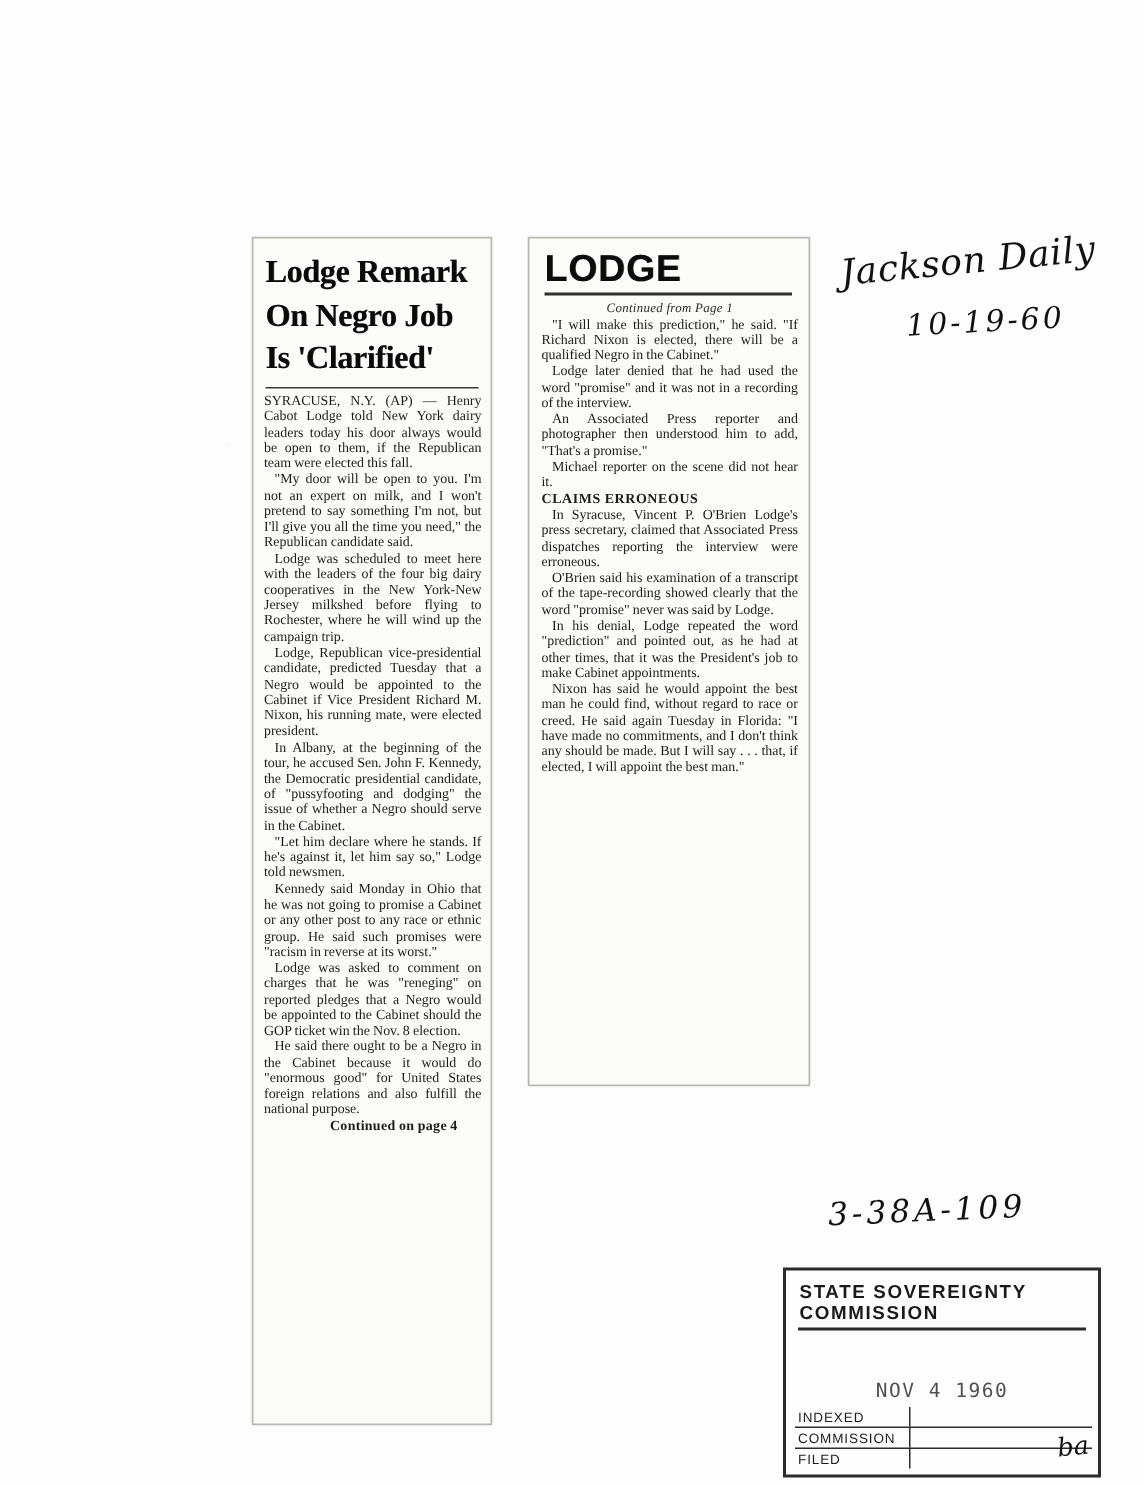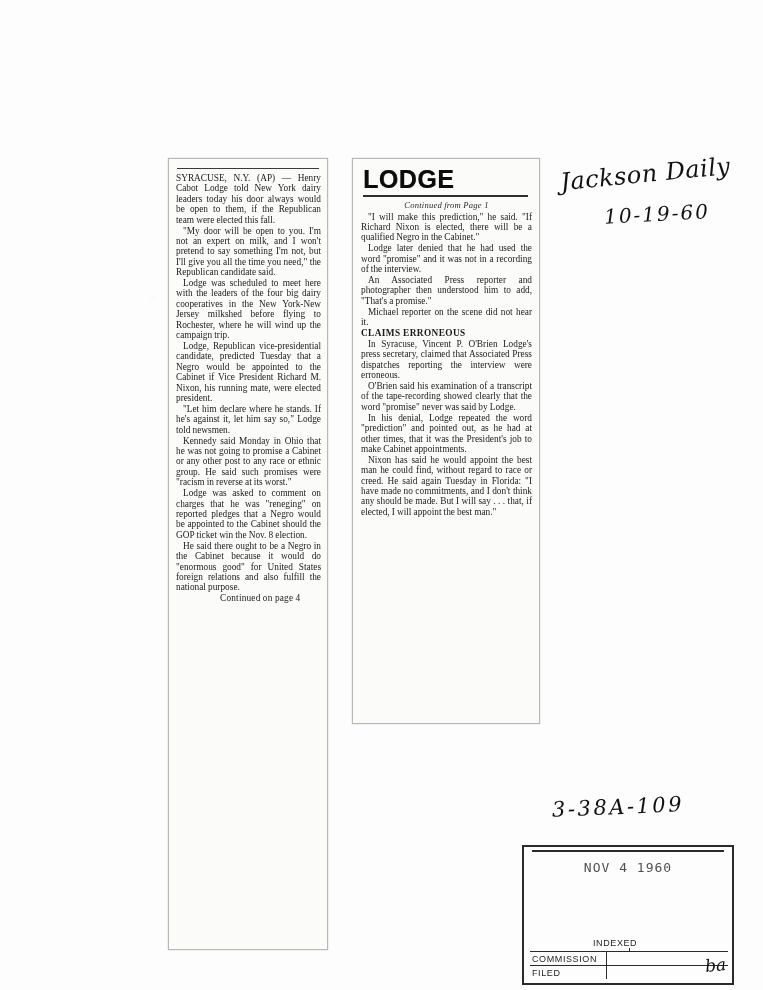--- a/index.html
+++ b/index.html
@@ -114,21 +114,21 @@
     font-weight: bold;
     font-size: 8.2px;
     text-align: center;
     letter-spacing: 0.4px;
     margin: 2.5px 0 2px 0;
     text-indent: 0 !important;
     color: #111;
   }
   .jump {
     font-family: "Liberation Sans", sans-serif;
-    font-weight: normal;
+    font-weight: bold;
     font-size: 8px;
     text-align: center;
     margin-top: 6px;
     text-indent: 0 !important;
     letter-spacing: 0.2px;
     padding-left: 44px;
   }
 
   
   .handwrite {
@@ -182,37 +182,37 @@
   #stamp .stamp-title-rule {
     height: 1.5px;
     background: #2b2b2b;
     margin: 3px 8px 0 8px;
   }
   #stamp .stamp-date {
     font-family: "DejaVu Sans Mono", monospace;
     font-size: 13px;
     letter-spacing: 1px;
     text-align: center;
-    margin-top: 8px;
+    margin-top: 33px;
     color: #2a2a2a;
     opacity: 0.82;
   }
   #stamp .stamp-rows {
     position: absolute;
     left: 6px;
     bottom: 4px;
     width: 198px;
   }
   #stamp .stamp-row {
     display: flex;
     align-items: center;
     height: 13px;
     border-top: 1.5px solid #2b2b2b;
   }
-  #stamp .stamp-row:first-child { border-top: none; flex-direction: column; }
+  #stamp .stamp-row:first-child { border-top: none; }
   #stamp .stamp-label {
     font-family: "Liberation Sans", sans-serif;
     font-size: 9px;
     letter-spacing: 0.6px;
     width: 74px;
     padding-left: 2px;
     color: #1d1d1d;
   }
   #stamp .stamp-cellline {
     border-left: 1.5px solid #2b2b2b;
@@ -229,26 +229,32 @@
     transform: rotate(-6deg);
     color: #111;
   }
 </style>
 </head>
 <body>
 
 <div class="page">
 
   <div class="clip" id="clip-left">
+    <div class="headline">
+      <span class="hl-line">Lodge Remark</span>
+      <span class="hl-line">On Negro Job</span>
+      <span class="hl-line">Is 'Clarified'</span>
+    </div>
     <div class="hrule"></div>
     <div class="col-body">
       <p class="lead">SYRACUSE, N.Y. (AP) — Henry Cabot Lodge told New York dairy leaders today his door always would be open to them, if the Republican team were elected this fall.</p>
       <p>"My door will be open to you. I'm not an expert on milk, and I won't pretend to say something I'm not, but I'll give you all the time you need," the Republican candidate said.</p>
       <p>Lodge was scheduled to meet here with the leaders of the four big dairy cooperatives in the New York-New Jersey milkshed before flying to Rochester, where he will wind up the campaign trip.</p>
       <p>Lodge, Republican vice-presidential candidate, predicted Tuesday that a Negro would be appointed to the Cabinet if Vice President Richard M. Nixon, his running mate, were elected president.</p>
+      <p>In Albany, at the beginning of the tour, he accused Sen. John F. Kennedy, the Democratic presidential candidate, of "pussyfooting and dodging" the issue of whether a Negro should serve in the Cabinet.</p>
       <p>"Let him declare where he stands. If he's against it, let him say so," Lodge told newsmen.</p>
       <p>Kennedy said Monday in Ohio that he was not going to promise a Cabinet or any other post to any race or ethnic group. He said such promises were "racism in reverse at its worst."</p>
       <p>Lodge was asked to comment on charges that he was "reneging" on reported pledges that a Negro would be appointed to the Cabinet should the GOP ticket win the Nov. 8 election.</p>
       <p>He said there ought to be a Negro in the Cabinet because it would do "enormous good" for United States foreign relations and also fulfill the national purpose.</p>
       <p class="jump">Continued on page 4</p>
     </div>
   </div>
 
   <div class="clip" id="clip-right">
     <div class="masthead">LODGE</div>
@@ -265,20 +271,21 @@
       <p>In his denial, Lodge repeated the word "prediction" and pointed out, as he had at other times, that it was the President's job to make Cabinet appointments.</p>
       <p>Nixon has said he would appoint the best man he could find, without regard to race or creed. He said again Tuesday in Florida: "I have made no commitments, and I don't think any should be made. But I will say . . . that, if elected, I will appoint the best man."</p>
     </div>
   </div>
 
   <div class="handwrite" id="hw-paper">Jackson Daily</div>
   <div class="handwrite" id="hw-date">10-19-60</div>
   <div class="handwrite" id="hw-filenum">3-38A-109</div>
 
   <div id="stamp">
+    <div class="stamp-title">STATE SOVEREIGNTY COMMISSION</div>
     <div class="stamp-title-rule"></div>
     <div class="stamp-date">NOV 4 1960</div>
     <div class="stamp-rows">
       <div class="stamp-row">
         <div class="stamp-label">INDEXED</div>
         <div class="stamp-cellline"></div>
       </div>
       <div class="stamp-row">
         <div class="stamp-label">COMMISSION</div>
         <div class="stamp-cellline"></div>

